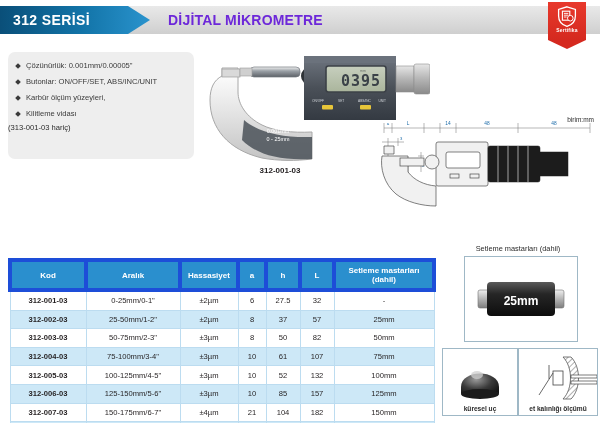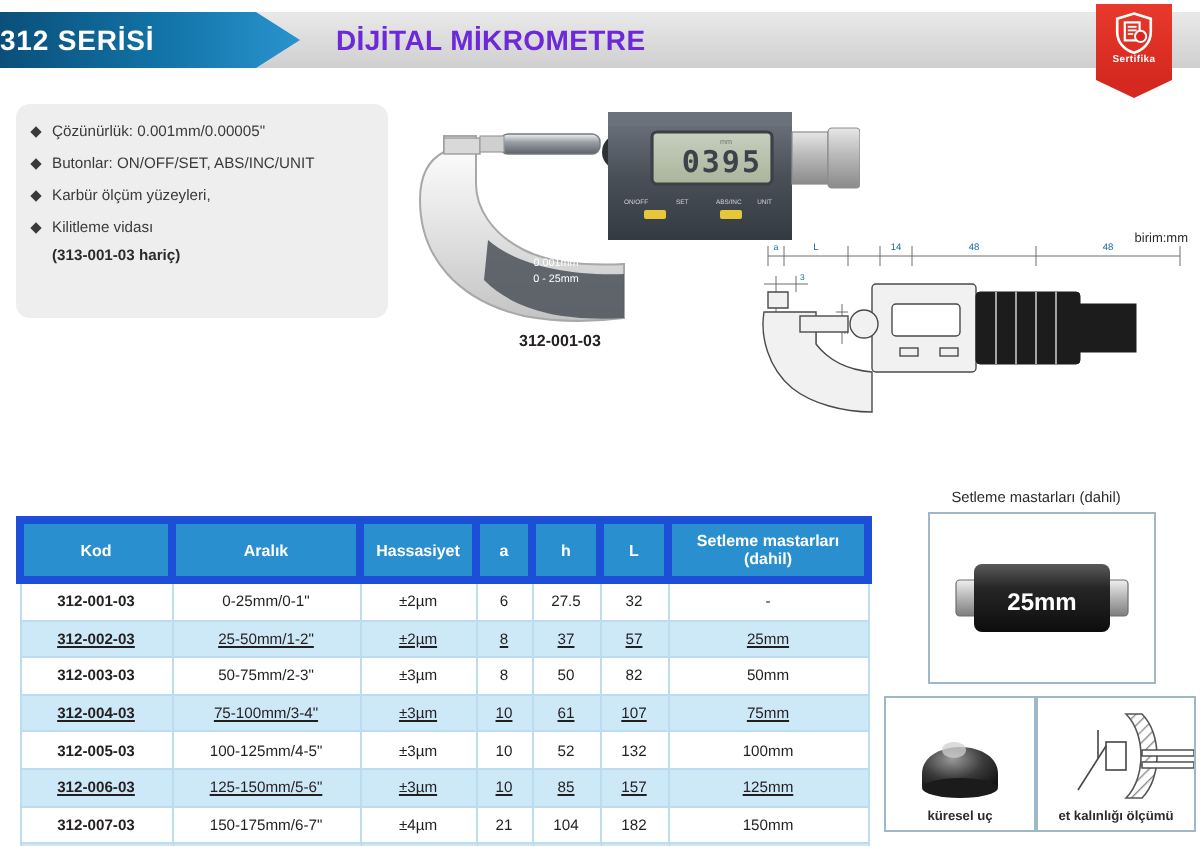--- a/index.html
+++ b/index.html
@@ -11,21 +11,21 @@
   }
   
   .banner{position:absolute;left:0;top:6px;width:600px;height:28px;}
   .banner-gray{position:absolute;left:0;top:0;width:600px;height:28px;
     background:linear-gradient(to bottom,#e9e9e9 0%,#dcdcdc 50%,#cfcfcf 100%);}
   .banner-arrow{position:absolute;left:0;top:0;width:150px;height:28px;
     background:linear-gradient(to right,#0a4f79 0%,#1274a8 55%,#2a93cd 100%);
     clip-path:polygon(0 0,128px 0,150px 14px,128px 28px,0 28px);
     display:flex;align-items:center;}
   .series-label{color:#ffffff;font-size:14px;font-weight:bold;letter-spacing:.4px;
-    }
+    padding-left:13px;}
   .banner-title{position:absolute;left:168px;top:0;height:28px;display:flex;
     align-items:center;font-size:14px;font-weight:bold;color:#6d28d9;letter-spacing:.2px;}
 
   
   .cert{position:absolute;right:14px;top:2px;width:38px;height:47px;}
   .cert-body{position:absolute;left:0;top:0;width:38px;height:38px;
     background:linear-gradient(to bottom,#e8392c 0%,#d5291f 100%);}
   .cert-tail{position:absolute;left:0;top:38px;width:0;height:0;
     border-left:19px solid transparent;border-right:19px solid transparent;
     border-top:9px solid #d5291f;}
@@ -34,42 +34,42 @@
     color:#ffffff;font-size:5px;font-weight:bold;letter-spacing:.2px;}
 
   
   .features{position:absolute;left:8px;top:52px;width:186px;height:107px;
     background:#eeeeee;border-radius:7px;}
   .feat-list{margin:0;padding:9px 0 0 0;list-style:none;}
   .feat-list li{position:relative;font-size:7.6px;color:#3a3a3a;
     padding:0 4px 0 18px;line-height:10px;margin-bottom:6px;white-space:nowrap;}
   .feat-list li .dia{position:absolute;left:8px;top:3px;width:4px;height:4px;
     background:#3a3a3a;transform:rotate(45deg);}
-  .feat-note{font-size:7.6px;font-weight:bold;color:#2b2b2b;padding-left:18px;
+  .feat-note{font-size:7.6px;font-weight:normal;color:#2b2b2b;
     margin-top:-2px;}
 
   
   .photo{position:absolute;left:200px;top:28px;width:230px;height:160px;}
   .photo-caption{position:absolute;left:200px;top:166px;width:160px;text-align:center;
     font-size:8px;font-weight:bold;color:#231f20;}
 
   
   .drawing{position:absolute;left:378px;top:112px;width:220px;height:112px;}
   .unit-note{position:absolute;right:6px;top:116px;font-size:6.5px;color:#2b2b2b;}
 
   
   .table-wrap{position:absolute;left:8px;top:258px;width:424px;}
   table.spec{border-collapse:collapse;width:424px;
     font-size:7.6px;color:#231f20;table-layout:fixed;}
   table.spec th{background:#2a8fce;color:#ffffff;font-size:8px;font-weight:bold;
     height:24px;vertical-align:middle;border:4px solid #1d4ed8;line-height:9px;}
   table.spec td{height:15.6px;text-align:center;vertical-align:middle;
     border:1px solid #bcdcf0;}
   table.spec tr.odd td{background:#ffffff;}
-  table.spec tr.even td{background:#cde8f7;text-decoration:underline;}
+  table.spec tr.even td{background:#cde8f7;}
   table.spec td.kod{font-weight:bold;}
   .c-kod{width:76px;}.c-ara{width:94px;}.c-has{width:58px;}
   .c-a{width:28px;}.c-h{width:34px;}.c-l{width:34px;}.c-set{width:100px;}
 
   
   .std-title{position:absolute;left:440px;top:244px;width:156px;text-align:center;
     font-size:7.4px;color:#2b2b2b;}
   .std-box{position:absolute;left:464px;top:256px;width:112px;height:84px;
     border:1px solid #9fb8c6;background:#ffffff;}
   .acc-box{position:absolute;top:348px;border:1px solid #9fb8c6;background:#ffffff;

